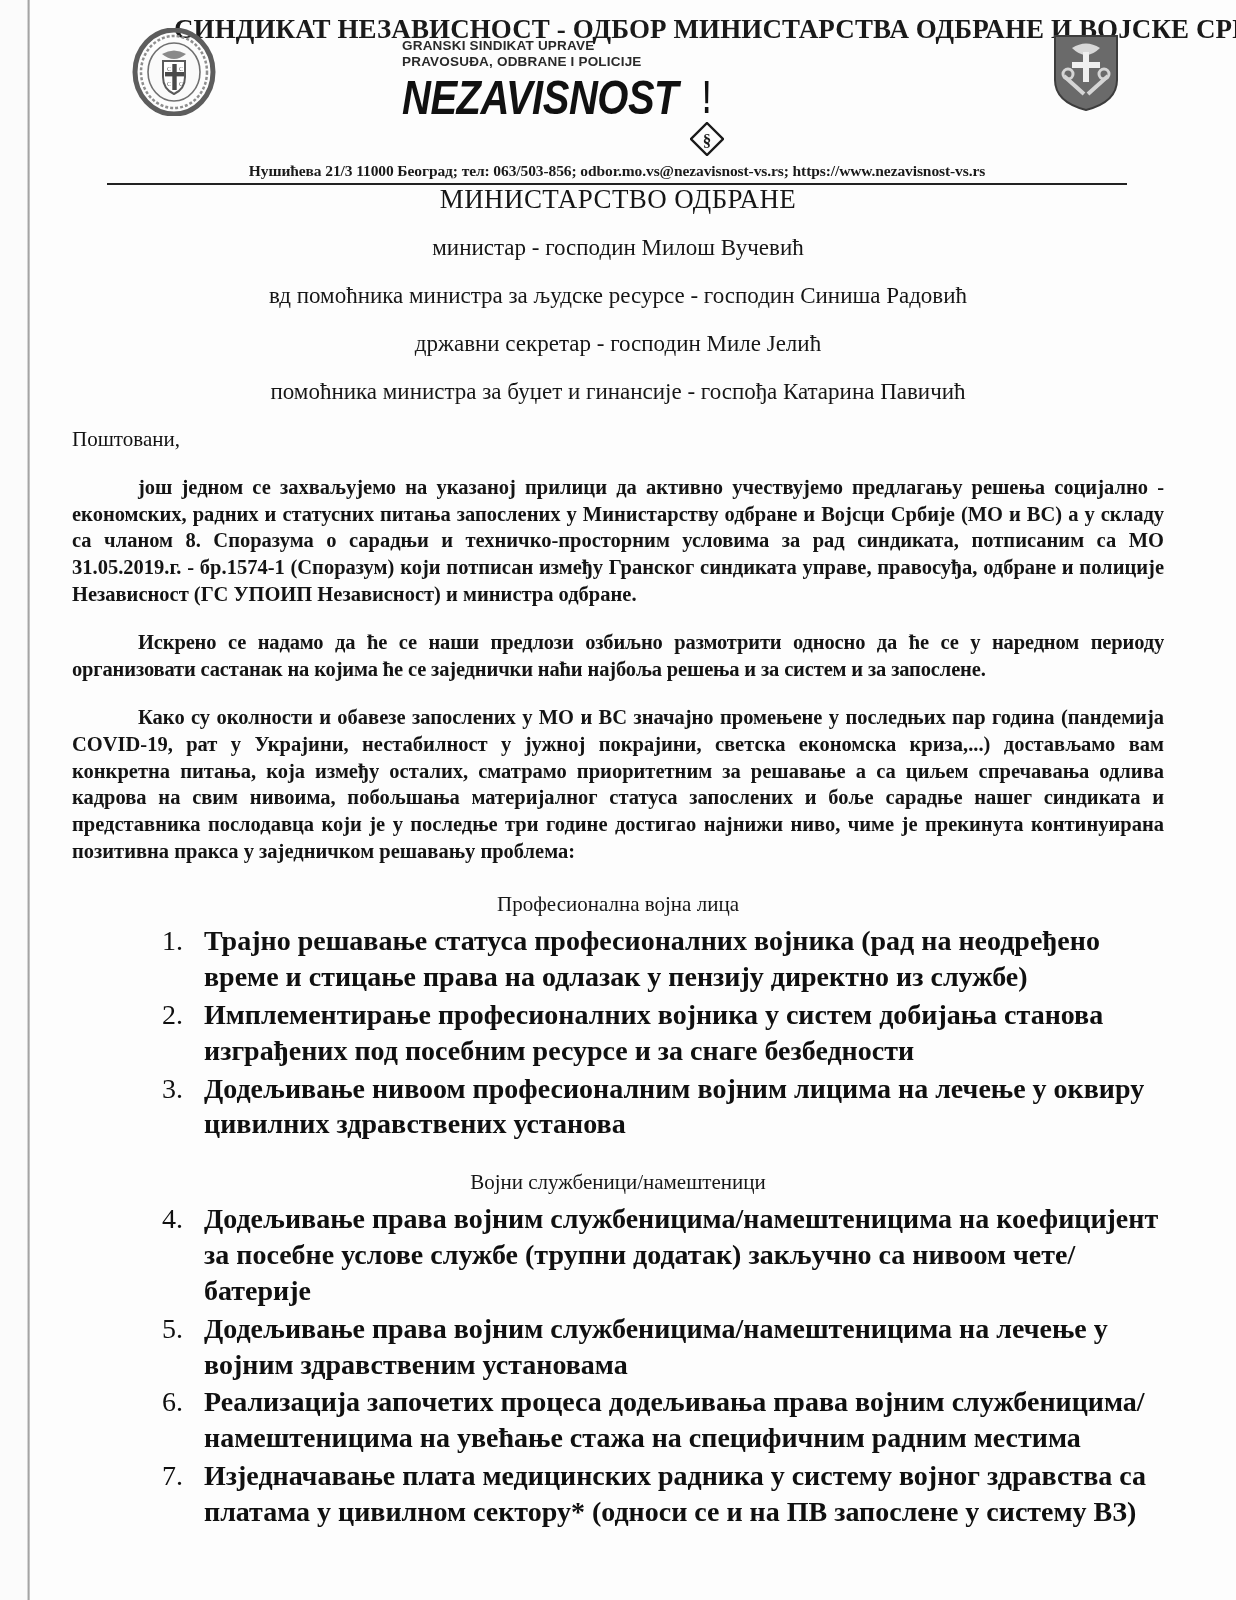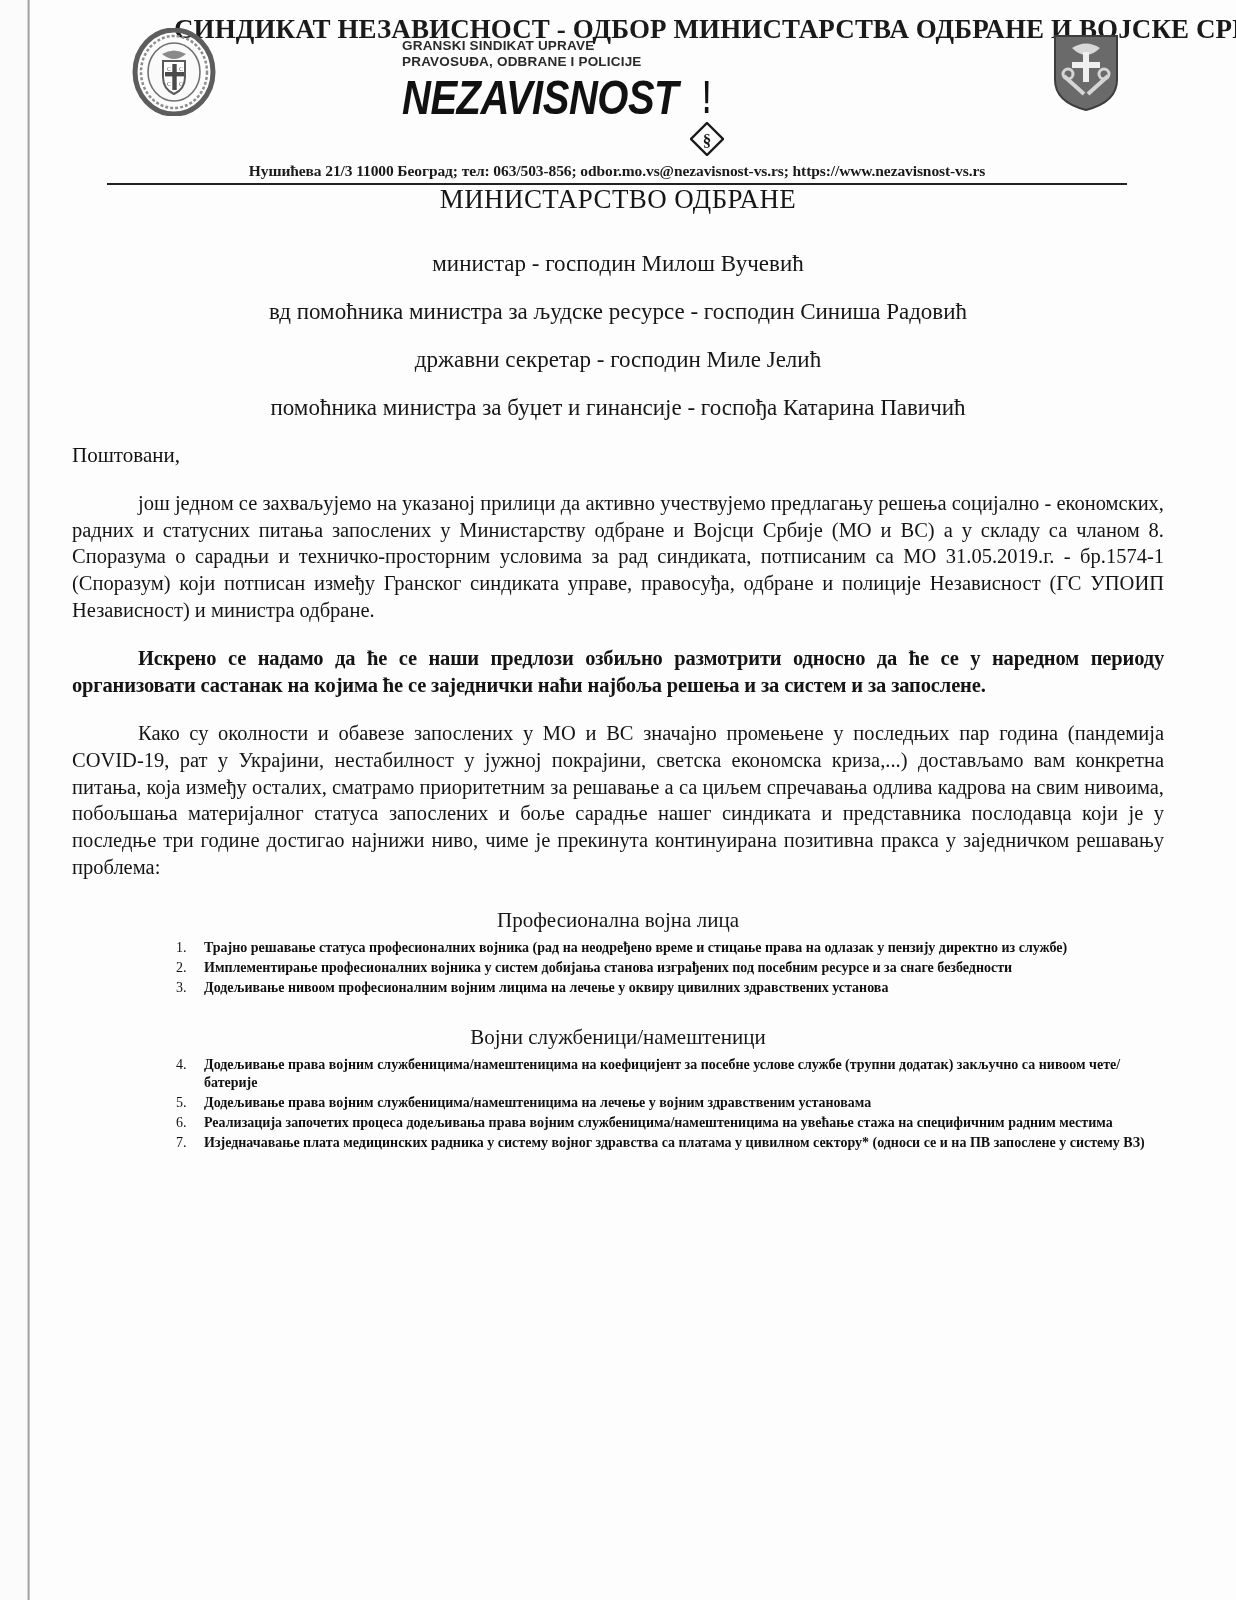--- a/index.html
+++ b/index.html
@@ -135,21 +135,21 @@
   }
 
   
   .addressees {
     margin-top: 34px;
     text-align: center;
   }
   .ministry {
     font-size: 27px;
     letter-spacing: .4px;
-    margin-bottom: 36px;
+    margin-bottom: 20px;
     color: #161616;
   }
   .addressee {
     font-size: 23px;
     margin-bottom: 22px;
     color: #161616;
   }
 
   
   .salutation {
@@ -157,36 +157,37 @@
     font-size: 21px;
   }
   p.body {
     margin: 0 0 0 0;
     padding-top: 22px;
     font-size: 20.5px;
     line-height: 1.30;
     text-align: justify;
     text-indent: 66px;
     color: #141414;
+    font-weight: bold;
   }
   p.body.bold {
     font-weight: bold;
     letter-spacing: -0.15px;
   }
   .section-head {
     text-align: center;
     font-size: 21px;
     margin-top: 28px;
     margin-bottom: 6px;
     color: #161616;
   }
   ol.items {
     margin: 0;
     padding-left: 118px;
-    font-size: 14px;
+    font-size: 28px;
     font-weight: bold;
     line-height: 1.28;
     color: #101010;
   }
   ol.items li {
     margin-bottom: 2px;
     padding-left: 14px;
   }
   ol.items li::marker {
     font-weight: normal;

